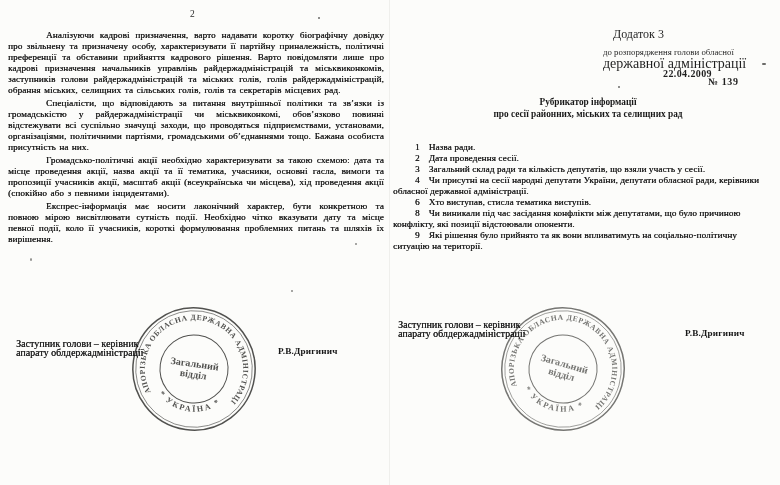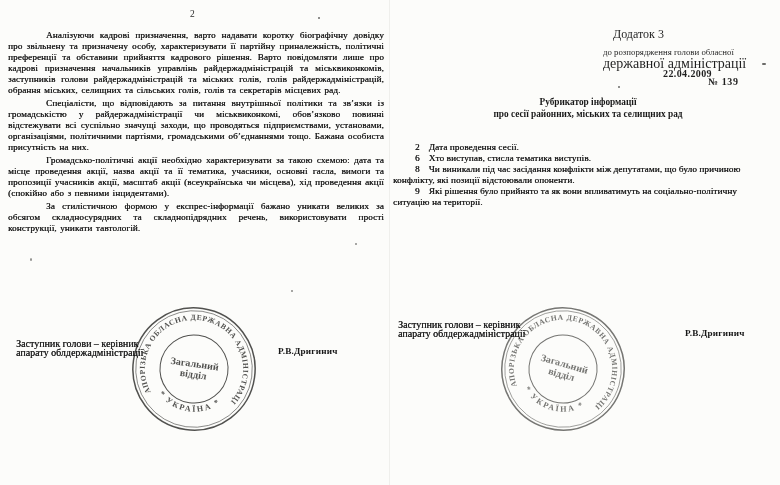--- a/index.html
+++ b/index.html
@@ -70,21 +70,21 @@
 <div class="sheet">
   <div class="page-divider"></div>
 
   <div class="page page-left">
     <div class="page-num">2</div>
 
     <div class="body-text">
       <p>Аналізуючи кадрові призначення, варто надавати коротку біографічну довідку про звільнену та призначену особу, характеризувати її партійну приналежність, політичні преференції та обставини прийняття кадрового рішення. Варто повідомляти лише про кадрові призначення начальників управлінь райдержадміністрацій та міськвиконкомів, заступників голови райдержадміністрацій та міських голів, голів райдержадміністрацій, обрання міських, селищних та сільських голів, голів та секретарів місцевих рад.</p>
       <p>Спеціалісти, що відповідають за питання внутрішньої політики та зв’язки із громадськістю у райдержадміністрації чи міськвиконкомі, обов’язково повинні відстежувати всі суспільно значущі заходи, що проводяться підприємствами, установами, організаціями, політичними партіями, громадськими об’єднаннями тощо. Бажана особиста присутність на них.</p>
       <p>Громадсько-політичні акції необхідно характеризувати за такою схемою: дата та місце проведення акції, назва акції та її тематика, учасники, основні гасла, вимоги та пропозиції учасників акції, масштаб акції (всеукраїнська чи місцева), хід проведення акції (спокійно або з певними інцидентами).</p>
-      <p>За стилістичною формою у експрес-інформації бажано уникати великих за обсягом складносурядних та складнопідрядних речень, використовувати прості конструкції, уникати тавтологій.</p>
+      <p>Експрес-інформація має носити лаконічний характер, бути конкретною та повною мірою висвітлювати сутність події. Необхідно чітко вказувати дату та місце певної події, коло її учасників, короткі формулювання проблемних питань та шляхів їх вирішення.</p>
     </div>
 
     <div class="sig-title">
       <div>Заступник голови – керівник</div>
       <div>апарату облдержадміністрації</div>
     </div>
     <div class="sig-name">Р.В.Дригинич</div>
 
     <div class="stamp stamp-left">
       <svg viewBox="0 0 200 200">
@@ -111,21 +111,24 @@
     <div class="annex-ref2">державної адміністрації</div>
     <div class="annex-date">22.04.2009</div>
     <div class="annex-number">№ 139</div>
 
     <div class="doc-title">
       <div>Рубрикатор інформації</div>
       <div>про сесії районних, міських та селищних рад</div>
     </div>
 
     <div class="rubric-list">
+      <p class="rubric-item"><span class="num">1</span><span>Назва ради.</span></p>
       <p class="rubric-item"><span class="num">2</span><span>Дата проведення сесії.</span></p>
+      <p class="rubric-item"><span class="num">3</span><span>Загальний склад ради та кількість депутатів, що взяли участь у сесії.</span></p>
+      <p class="rubric-item"><span class="num">4</span><span>Чи присутні на сесії народні депутати України, депутати обласної ради, керівники обласної державної адміністрації.</span></p>
       <p class="rubric-item"><span class="num">6</span><span>Хто виступав, стисла тематика виступів.</span></p>
       <p class="rubric-item"><span class="num">8</span><span>Чи виникали під час засідання конфлікти між депутатами, що було причиною конфлікту, які позиції відстоювали опоненти.</span></p>
       <p class="rubric-item"><span class="num">9</span><span>Які рішення було прийнято та як вони впливатимуть на соціально-політичну ситуацію на території.</span></p>
     </div>
 
     <div class="sig-title">
       <div>Заступник голови – керівник</div>
       <div>апарату облдержадміністрації</div>
     </div>
     <div class="sig-name">Р.В.Дригинич</div>

